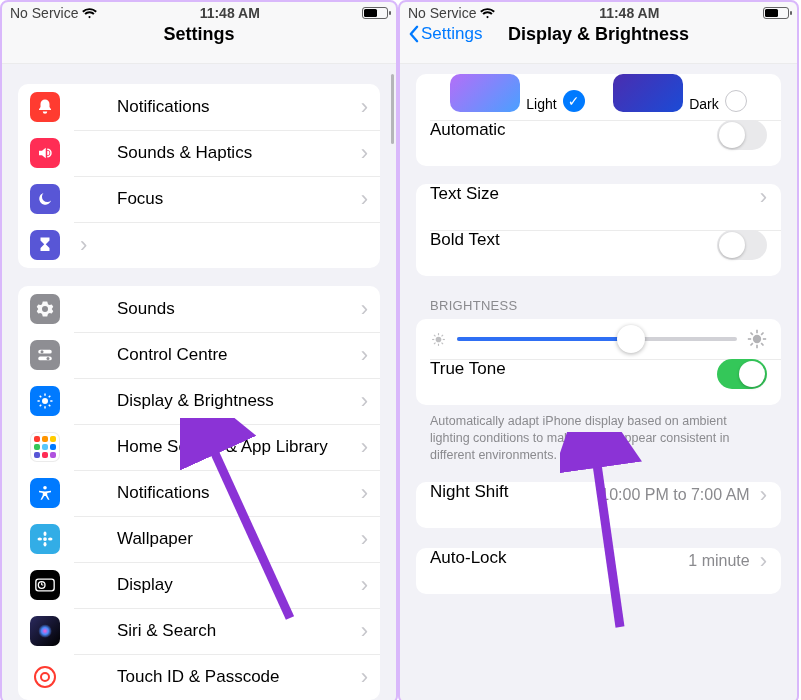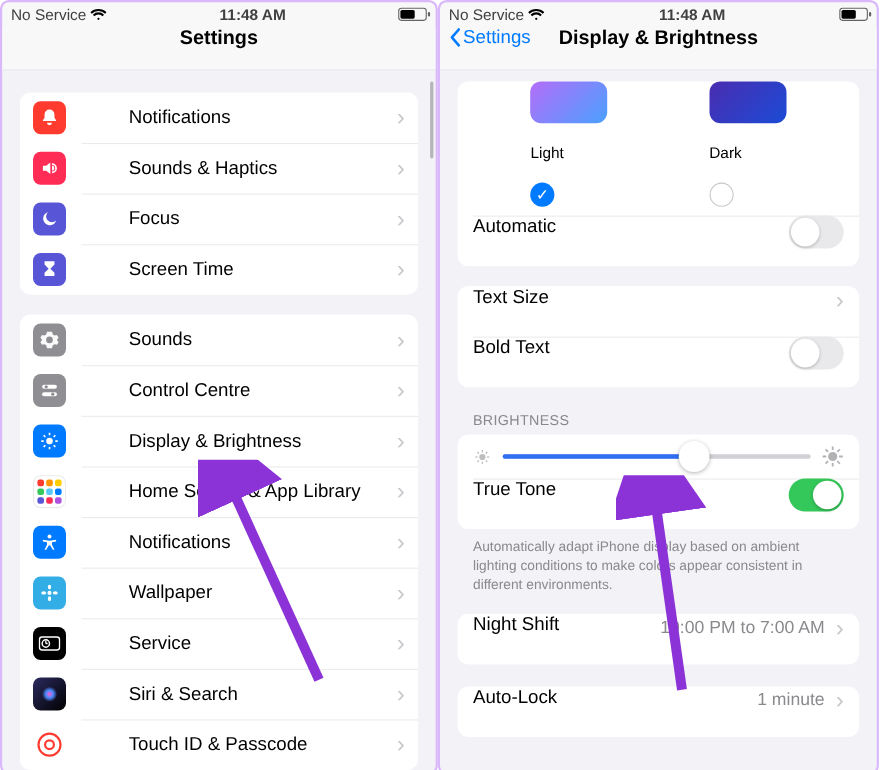--- a/index.html
+++ b/index.html
@@ -27,21 +27,21 @@
   .row { display:flex; align-items:center; height: 46px; padding: 0 12px; position:relative; }
   .row + .row::before { content:""; position:absolute; left:56px; right:0; top:0; height:1px; background: rgba(0,0,0,.08); }
   .icon { width: 30px; height: 30px; border-radius: 7px; margin-right: 14px; display:flex; align-items:center; justify-content:center; flex-shrink:0; color:#fff; }
   .label { flex:1; font-size:17px; color:#000;margin-left:43px;}
   .chev { color:#c7c7cc; font-size:22px; font-weight:300; margin-left:6px; }
   
   .scrollbar { position:absolute; right:2px; top:10px; width:3px; height:70px; background:rgba(0,0,0,.25); border-radius:2px; }
   
   .appearance { margin: 10px 16px 0; background:#fff; border-radius:10px; padding: 0 0 0 0; }
   .approw { display:flex; justify-content:space-around; padding: 4px 20px 8px; }
-  .appitem { display:flex; flex-direction:column; align-items:flex-start; gap:19px; font-size:14px; }
+  .appitem { display:flex; flex-direction:row; align-items:flex-end; gap:6px; font-size:14px; }
   .preview { width:70px; height:38px; border-radius:10px; overflow:hidden; margin-top:-4px; }
   .prev-light { background: linear-gradient(135deg,#b46ef8,#4aa0ff); }
   .prev-dark { background: linear-gradient(135deg,#4a2db0,#1b4bd6); }
   .radio { width:22px; height:22px; border-radius:50%; border:1.5px solid #c7c7cc; display:flex; align-items:center; justify-content:center; }
   .radio.checked { border:none; background:#007aff; }
   .check { color:#fff; font-size:14px; }
   .plainrow { display:flex; align-items:flex-start; justify-content:space-between; height:46px; padding:0 14px; font-size:17px; position:relative; }
   .plainrow .sep { position:absolute; left:14px; right:0; top:0; height:1px; background:rgba(0,0,0,.08);}
   .toggle { width:50px; height:30px; border-radius:15px; background:#e9e9eb; position:relative; }
   .toggle .knob { position:absolute; width:26px; height:26px; border-radius:50%; background:#fff; top:2px; left:2px; box-shadow:0 1px 3px rgba(0,0,0,.25); }
@@ -114,21 +114,20 @@
           </div>
         <span class="label">Focus</span>
         <span class="chev">›</span>
       </div>
       <div class="row">
         <div class="icon i-indigo">
             <svg width="18" height="18" viewBox="0 0 24 24" fill="#fff">
               <path d="M6 2h12v4l-5 5 5 5v4H6v-4l5-5-5-5V2z"></path>
             </svg>
           </div>
-        <span class="label">Screen Time</span>
         <span class="chev">›</span>
       </div>
     </div>
 
     <div class="group">
       <div class="row">
         <div class="icon i-gray">
             <svg width="18" height="18" viewBox="0 0 24 24" fill="#fff">
               <path d="M12 8a4 4 0 100 8 4 4 0 000-8zm9 4l2 3-2 3-3-.8a8 8 0 01-2 1.2L15 22H9l-1-3.6a8 8 0 01-2-1.2L3 18l-2-3 2-3-2-3 2-3 3 .8a8 8 0 012-1.2L9 2h6l1 3.6a8 8 0 012 1.2L21 6l2 3-2 3z" fill-opacity=".95"></path>
             </svg>
@@ -211,21 +210,21 @@
       </div>
       <div class="row">
         <div class="icon i-black">
             <svg width="20" height="14" viewBox="0 0 24 16" fill="#fff">
               <rect x="1" y="1" width="22" height="14" rx="3" fill="none" stroke="#fff" stroke-width="1.6"></rect>
               <circle cx="8" cy="8" r="4" fill="none" stroke="#fff" stroke-width="1.6"></circle>
               <line x1="8" y1="8" x2="8" y2="5" stroke="#fff" stroke-width="1.4"></line>
               <line x1="8" y1="8" x2="10" y2="8" stroke="#fff" stroke-width="1.4"></line>
             </svg>
           </div>
-        <span class="label">Service</span>
+        <span class="label">Display</span>
         <span class="chev">›</span>
       </div>
       <div class="row">
         <div class="icon i-siri">
             <svg width="18" height="18" viewBox="0 0 24 24">
               <circle cx="12" cy="12" r="9" fill="url(#g)"></circle>
               <defs>
                 <radialGradient id="g">
                   <stop offset="0" stop-color="#ff5bd0"></stop>
                   <stop offset=".5" stop-color="#4a8dff"></stop>

